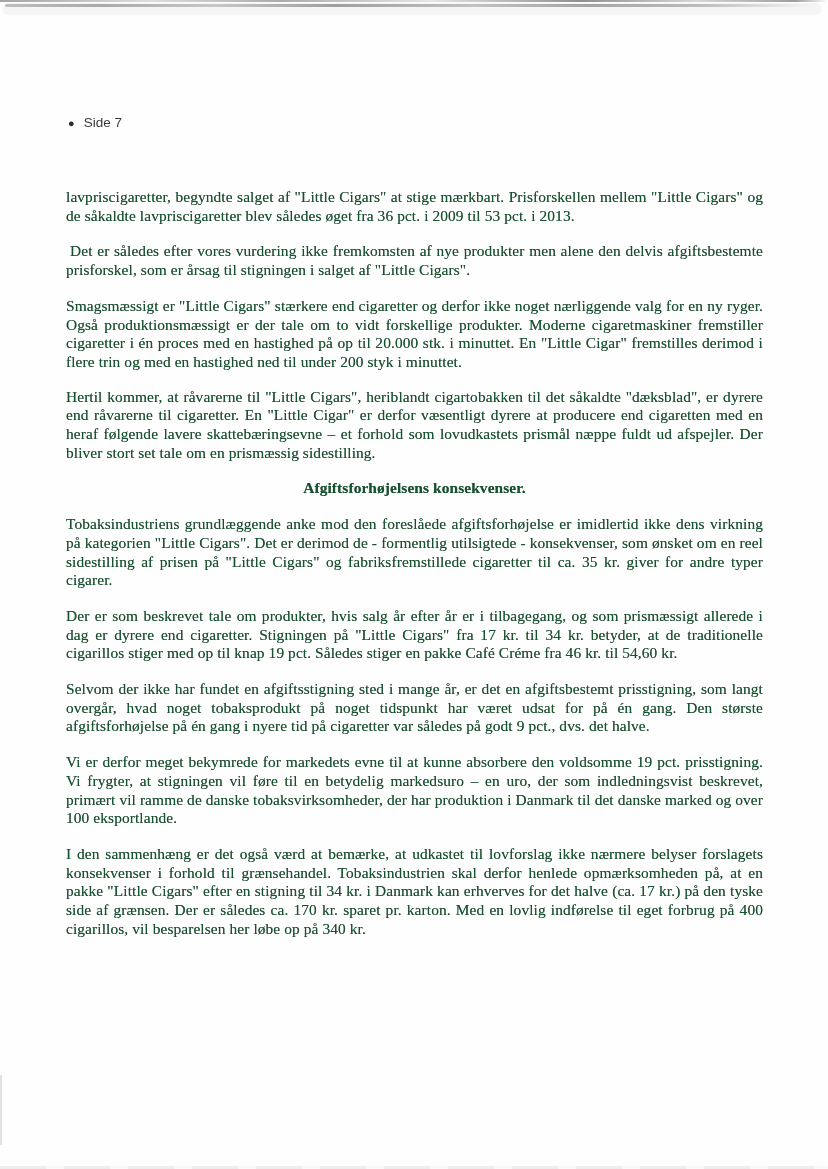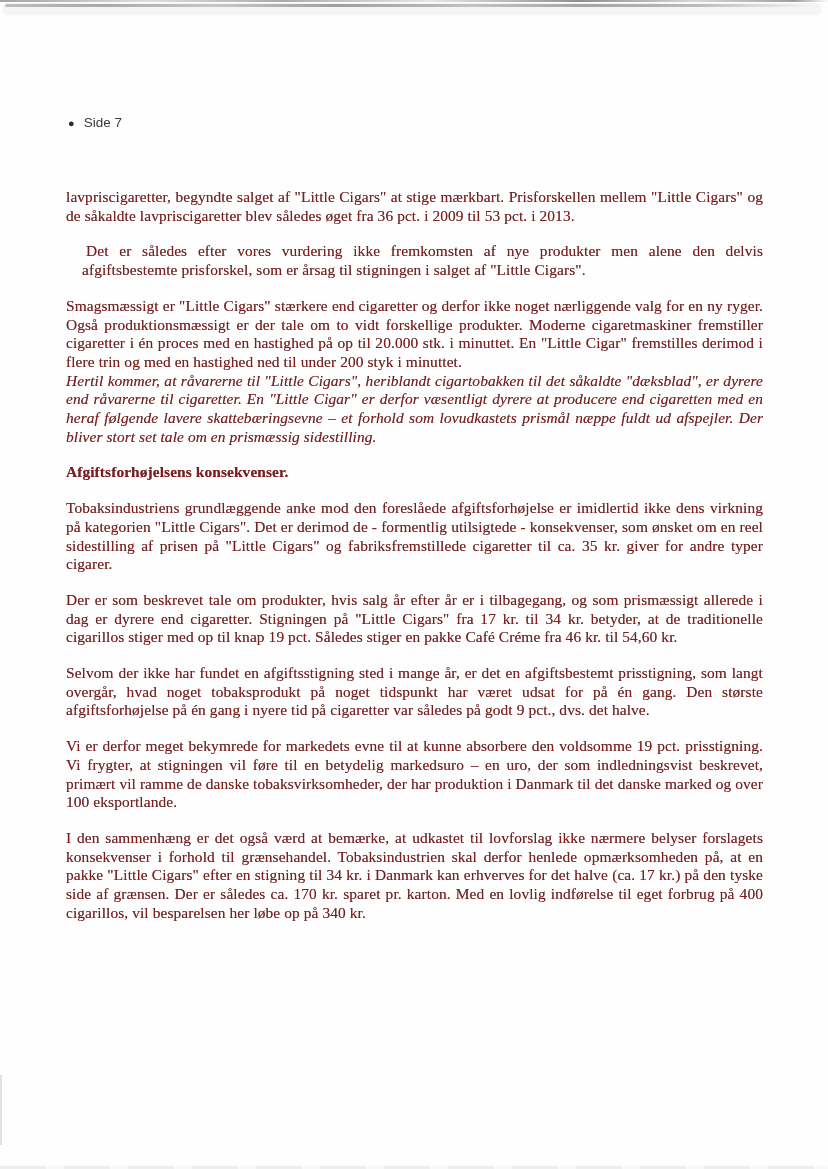--- a/index.html
+++ b/index.html
@@ -76,33 +76,33 @@
     transform: translateY(0.5px);
   }
   
   .doc-body {
     position: absolute;
     left: 66px; top: 188px;
     width: 697px;
     font-size: 15.4px;
     line-height: 18.7px;
     letter-spacing: 0.1px;
-    color: #7f1d1d;
+    color: #14532d;
     text-align: justify;
     text-shadow: 0 0 0.45px rgba(30,30,30,0.55);
   }
   .doc-body p {
     margin: 17px 0 0 0;
   }
   .doc-body p:first-child { margin-top: 0; }
-  .doc-body p.tight { margin-top: 0; font-style: italic; }
-  .doc-body p.indent { text-indent: 4px; margin-left: 16px; }
+  .doc-body p.tight { margin-top: 16px; }
+  .doc-body p.indent { text-indent: 4px; }
   .doc-body p.heading {
     font-weight: bold;
-    text-align: left;
+    text-align: center;
   }
 </style>
 </head>
 <body>
 
 <div class="page">
 
   <div class="scan-edge-top"></div>
   <div class="scan-band">
     <div class="scan-band-line"></div>

